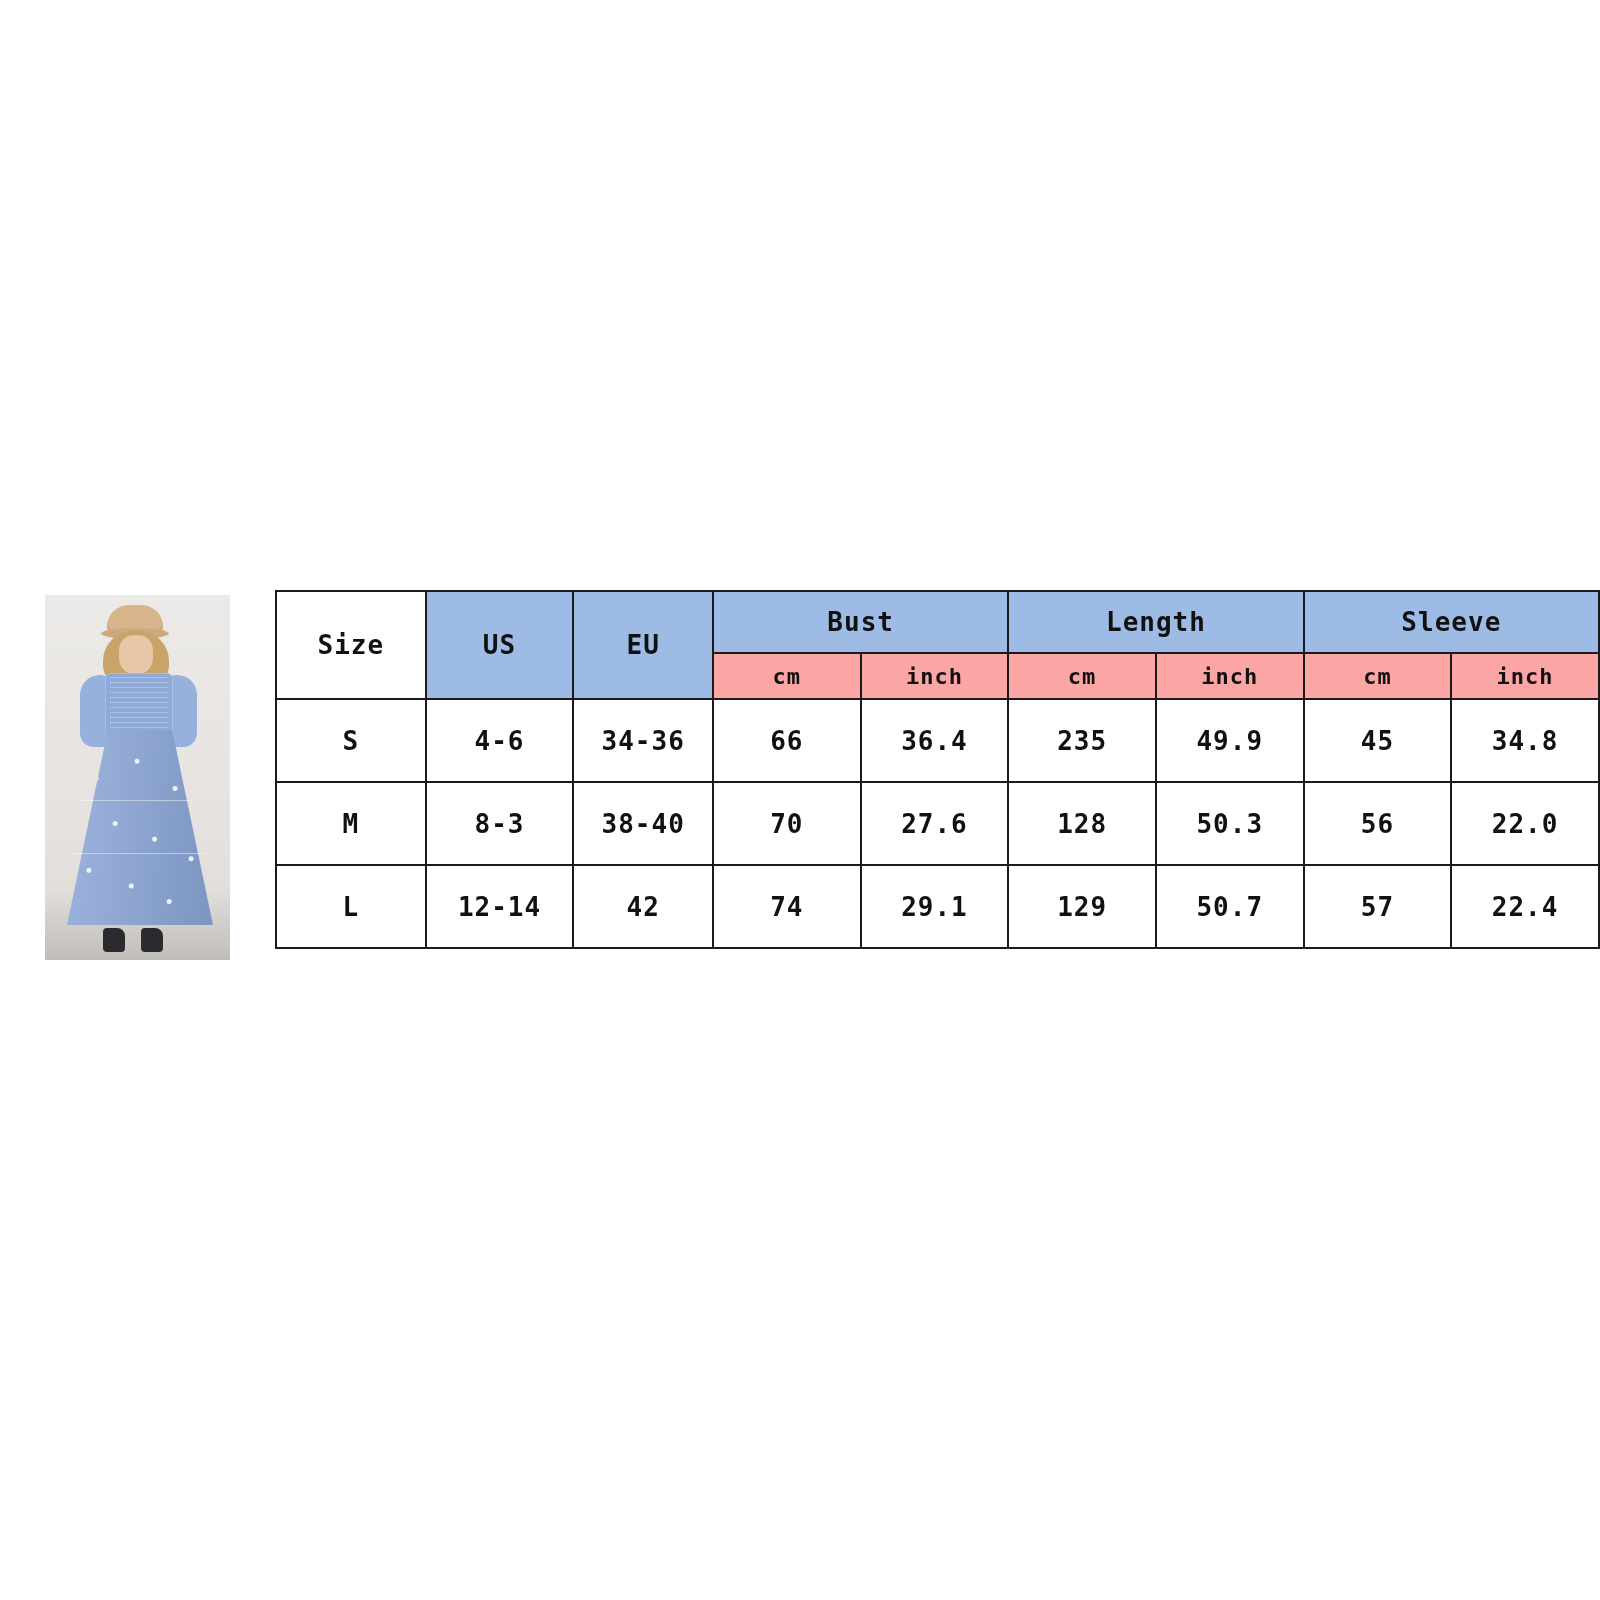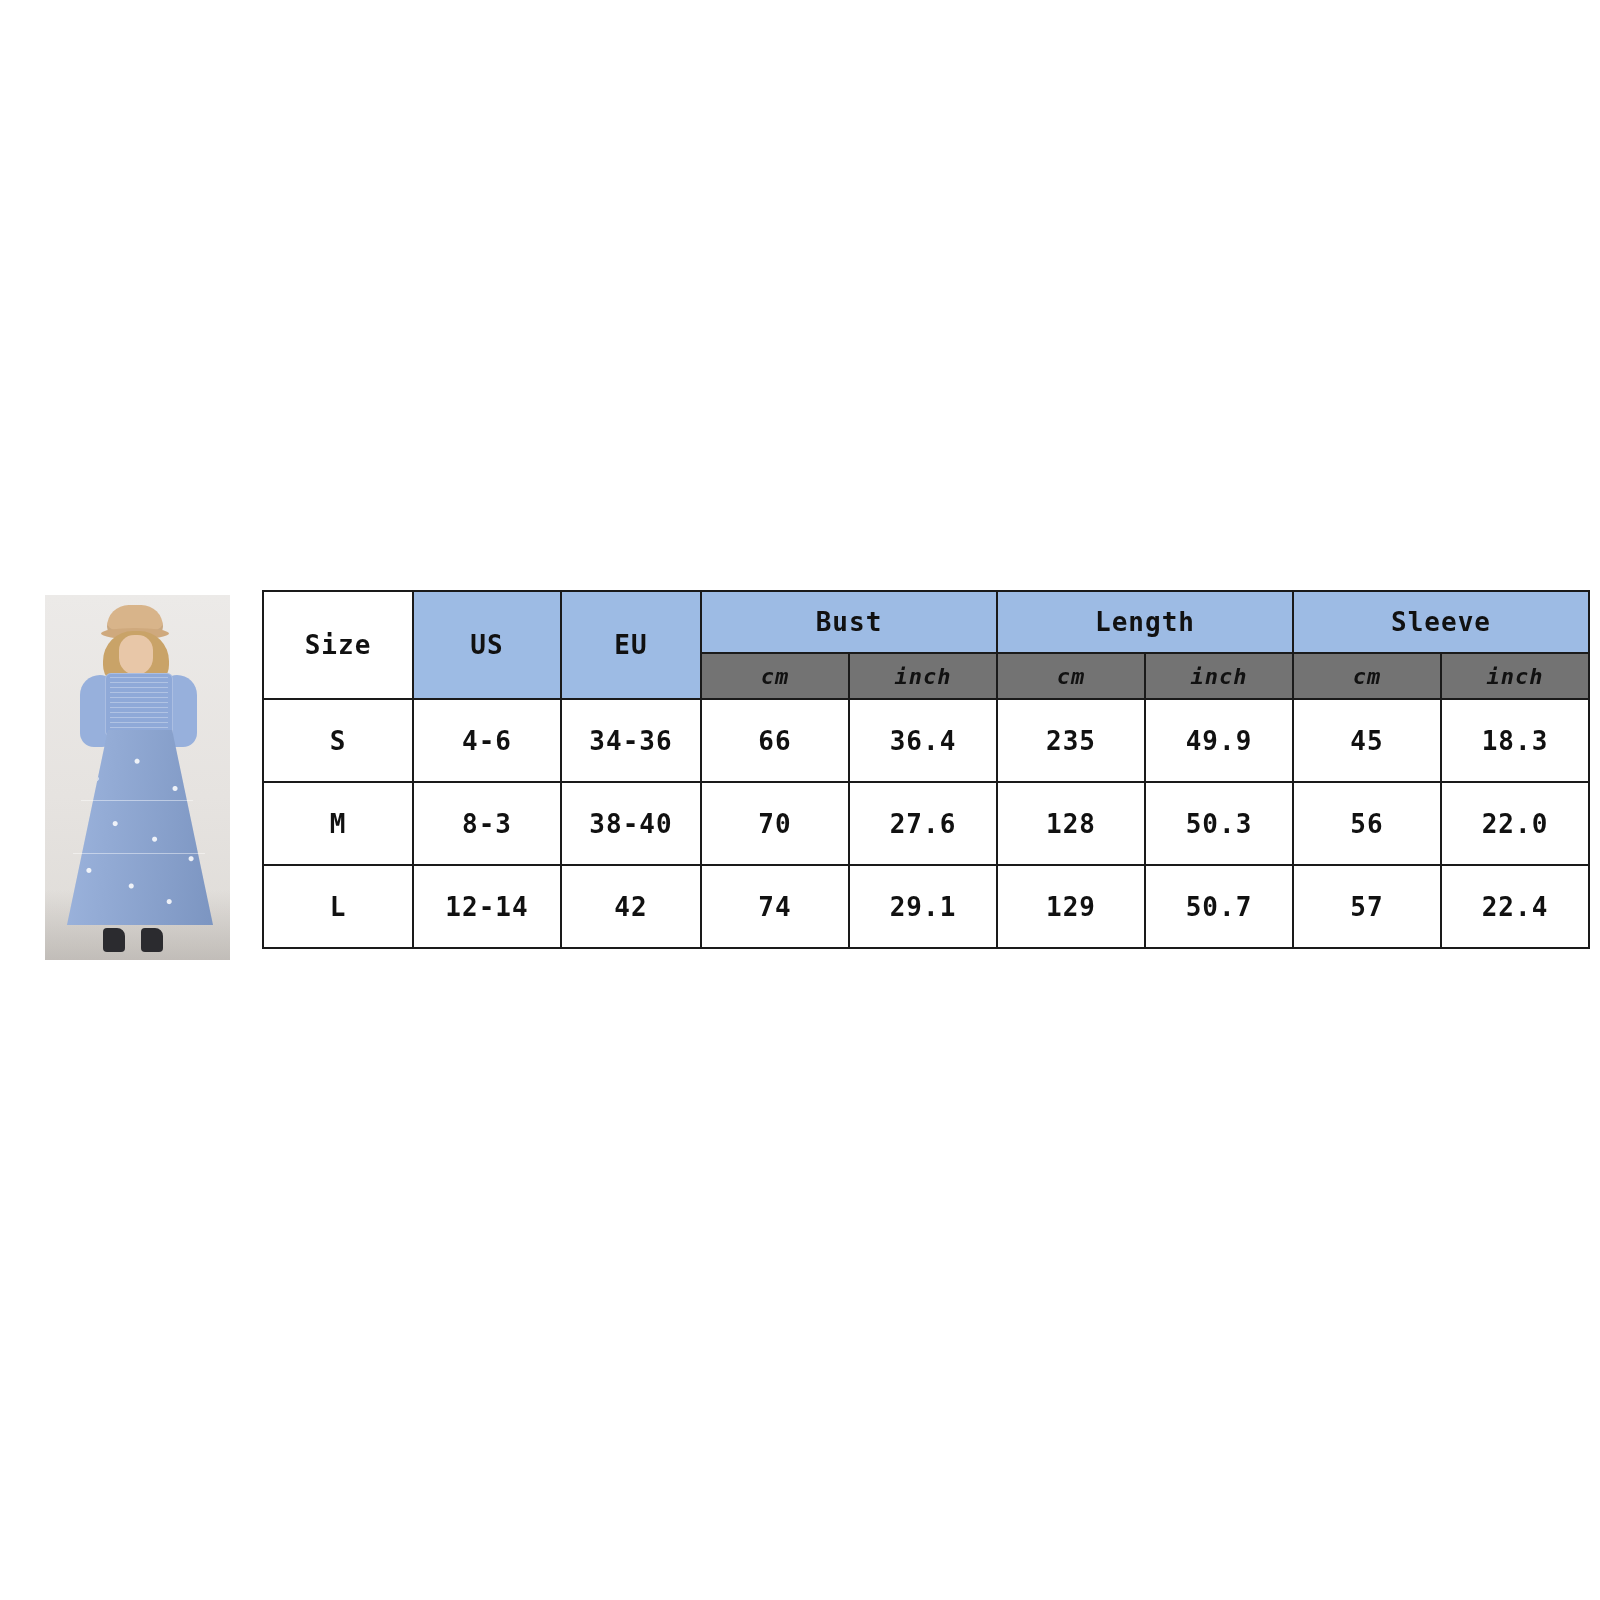--- a/index.html
+++ b/index.html
@@ -135,45 +135,44 @@
     width: 22px; height: 24px;
     background: #2b2b2f;
     border-radius: 4px 8px 4px 4px;
   }
   .ph-boot-l { left: 58px; }
   .ph-boot-r { left: 96px; }
 
   
   #size-chart {
     position: absolute;
-    left: 262px;
+    left: 275px;
     top: 590px;
     border-collapse: collapse;
     table-layout: fixed;
     font-family: "DejaVu Sans Mono", monospace;
     color: #111111;
   }
   #size-chart td, #size-chart th {
     border: 2px solid #1a1a1a;
     text-align: center;
     vertical-align: middle;
     font-weight: bold;
     padding: 0;
   }
   #size-chart .hdr {
     background: #9dbbe4;
     font-size: 26px;
     letter-spacing: 1px;
   }
   #size-chart .hdr-sub {
-    background: #737373;
+    background: #fca5a5;
     font-size: 22px;
     letter-spacing: 1px;
     height: 44px;
-    font-style: italic;
   }
   #size-chart .sizecell {
     background: #ffffff;
     font-size: 26px;
     letter-spacing: 1px;
   }
   #size-chart tbody td {
     background: #ffffff;
     font-size: 26px;
     height: 81px;
@@ -228,21 +227,21 @@
   <tbody>
     <tr>
       <td>S</td>
       <td>4-6</td>
       <td>34-36</td>
       <td>66</td>
       <td>36.4</td>
       <td>235</td>
       <td>49.9</td>
       <td>45</td>
-      <td>18.3</td>
+      <td>34.8</td>
     </tr>
     <tr>
       <td>M</td>
       <td>8-3</td>
       <td>38-40</td>
       <td>70</td>
       <td>27.6</td>
       <td>128</td>
       <td>50.3</td>
       <td>56</td>

